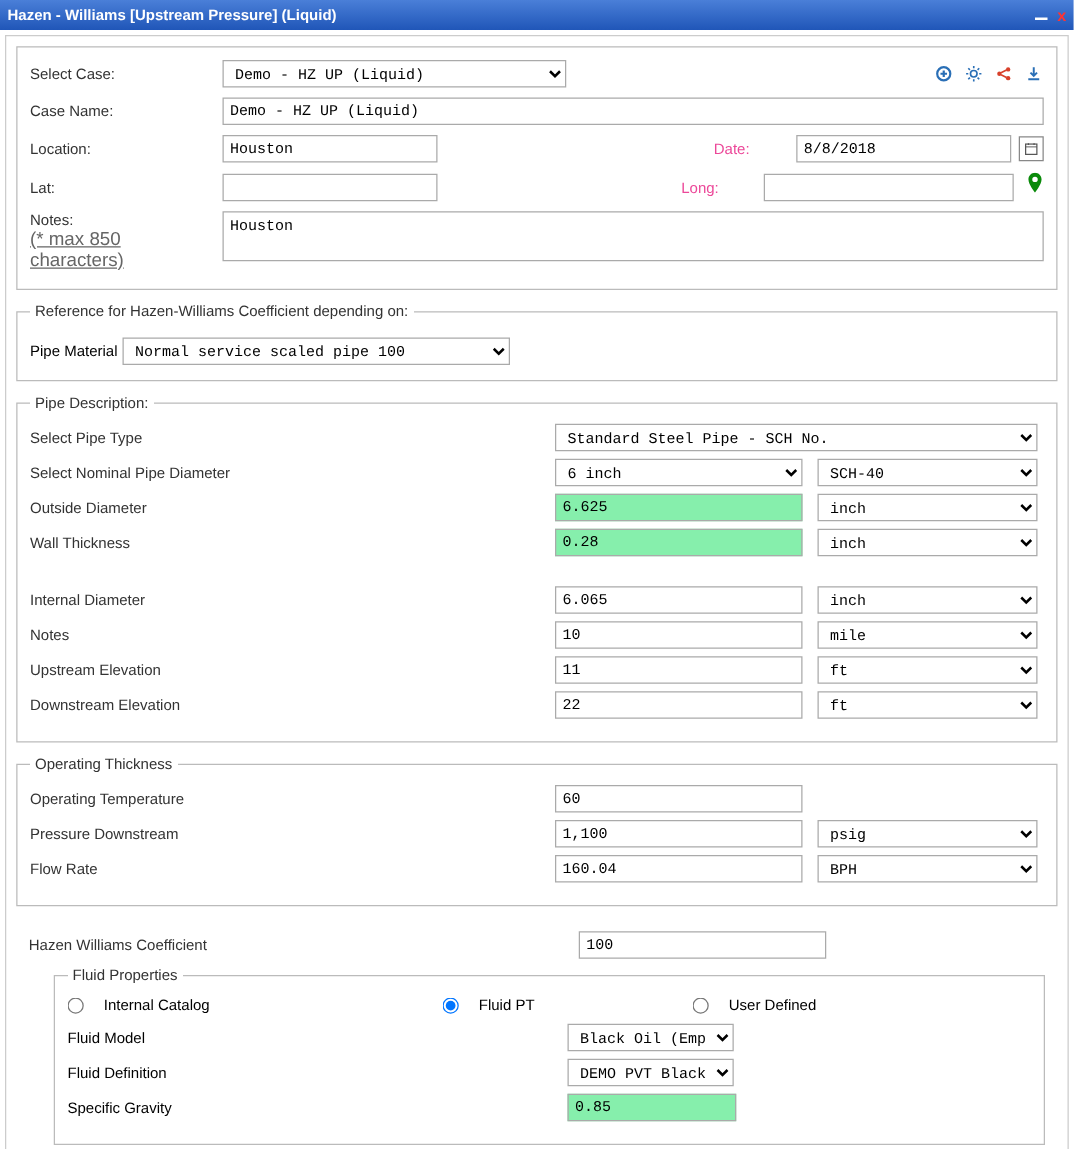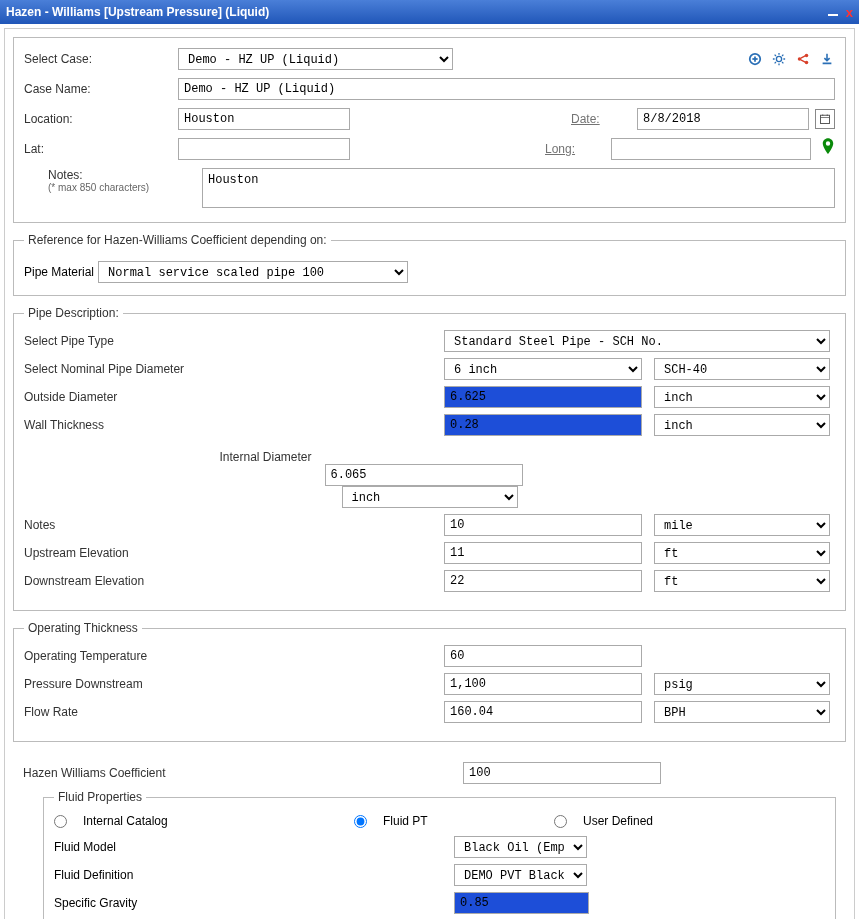--- a/index.html
+++ b/index.html
@@ -9,25 +9,25 @@
 .titlebar-right { display: flex; gap: 8px; align-items: center; }
 .min-icon { width: 10px; height: 2px; background: #fff; margin-top: 6px; }
 .close-x { color: #ff3333; font-weight: bold; font-size: 13px; cursor: pointer; }
 .content { padding: 8px; border: 1px solid #ccc; margin: 4px; }
 .panel { border: 1px solid #bbb; padding: 10px 10px 14px 10px; margin-bottom: 10px; position: relative; }
 fieldset { border: 1px solid #bbb; padding: 10px 10px 12px 10px; margin-bottom: 10px; position: relative; }
 legend { padding: 0 4px; font-size: 12px; color: #333; }
 .row { display: flex; align-items: center; margin-bottom: 8px; gap: 6px; }
 .row:last-child { margin-bottom: 0; }
 .label { width: 148px; flex-shrink: 0; color: #333; }
-.label-sm { width: 60px; flex-shrink: 0; color: #737373; text-decoration: underline; }
+.label-sm { width: 60px; flex-shrink: 0; color: #ec4899; }
 .notes-label { width: 148px; flex-shrink: 0; color: #333; }
-.notes-sub { font-size: 10px; color: #666; }
+.notes-sub { font-size: 15px; color: #666; text-decoration: underline; }
 input[type=text], select, textarea { border: 1px solid #aaa; padding: 3px 5px; font-size: 12px; font-family: Liberation Mono, monospace; height: 22px; background: #fff; }
-input[type=text]:read-only { background: #1d4ed8; }
+input[type=text]:read-only { background: #86efac; }
 textarea { height: 40px; resize: none; padding: 4px 5px; }
 select { height: 22px; background: #fff; }
 .wide-select { flex: 1; max-width: 475px; }
 .case-name-input { flex: 1; }
 .loc-input { width: 172px; }
 .date-input { width: 172px; }
 .lat-input { width: 172px; }
 .long-input { width: 200px; }
 .notes-area { flex: 1; }
 .icon-btns { display: flex; gap: 8px; margin-left: 20px; }
@@ -128,21 +128,21 @@
       <input type="text" class="lat-input" value="" style="">
       <div class="spacer"></div>
       <span class="label-sm">Long:</span>
       <input type="text" class="long-input" value="" style="">
       <span class="pin-icon">
         <svg width="14" height="18" viewBox="0 0 16 20">
             <path d="M8 0C4.7 0 2 2.7 2 6c0 4.5 6 12 6 12s6-7.5 6-12c0-3.3-2.7-6-6-6zM8 8.5A2.5 2.5 0 118 3.5a2.5 2.5 0 010 5z" fill="#0a8a0a"></path>
           </svg>
       </span>
     </div>
-    <div class="row" style="align-items:flex-start;margin-left:24px;">
+    <div class="row" style="align-items:flex-start;">
       <div class="notes-label">
         <div>Notes:</div>
         <div class="notes-sub">(* max 850 characters)</div>
       </div>
       <textarea class="notes-area" style="">Houston</textarea>
     </div>
   </div>
 
   <fieldset>
     <legend>Reference for Hazen-Williams Coefficient depending on:</legend>
@@ -169,21 +169,21 @@
         <div class="pipe-row" style="">
           <span class="pipe-label">Outside Diameter</span>
           <input type="text" class="pipe-val" readonly="" value="6.625" style="">
           <select class="pipe-unit"><option>inch</option></select>
         </div>
         <div class="pipe-row" style="">
           <span class="pipe-label">Wall Thickness</span>
           <input type="text" class="pipe-val" readonly="" value="0.28" style="">
           <select class="pipe-unit"><option>inch</option></select>
         </div>
-        <div class="pipe-row" style="margin-top:14px;flex-direction:column;">
+        <div class="pipe-row" style="margin-top:24px;">
           <span class="pipe-label">Internal Diameter</span>
           <input type="text" class="pipe-val" value="6.065" style="">
           <select class="pipe-unit"><option>inch</option></select>
         </div>
         <div class="pipe-row" style="">
           <span class="pipe-label">Notes</span>
           <input type="text" class="pipe-val" value="10" style="">
           <select class="pipe-unit"><option>mile</option></select>
         </div>
         <div class="pipe-row" style="">

